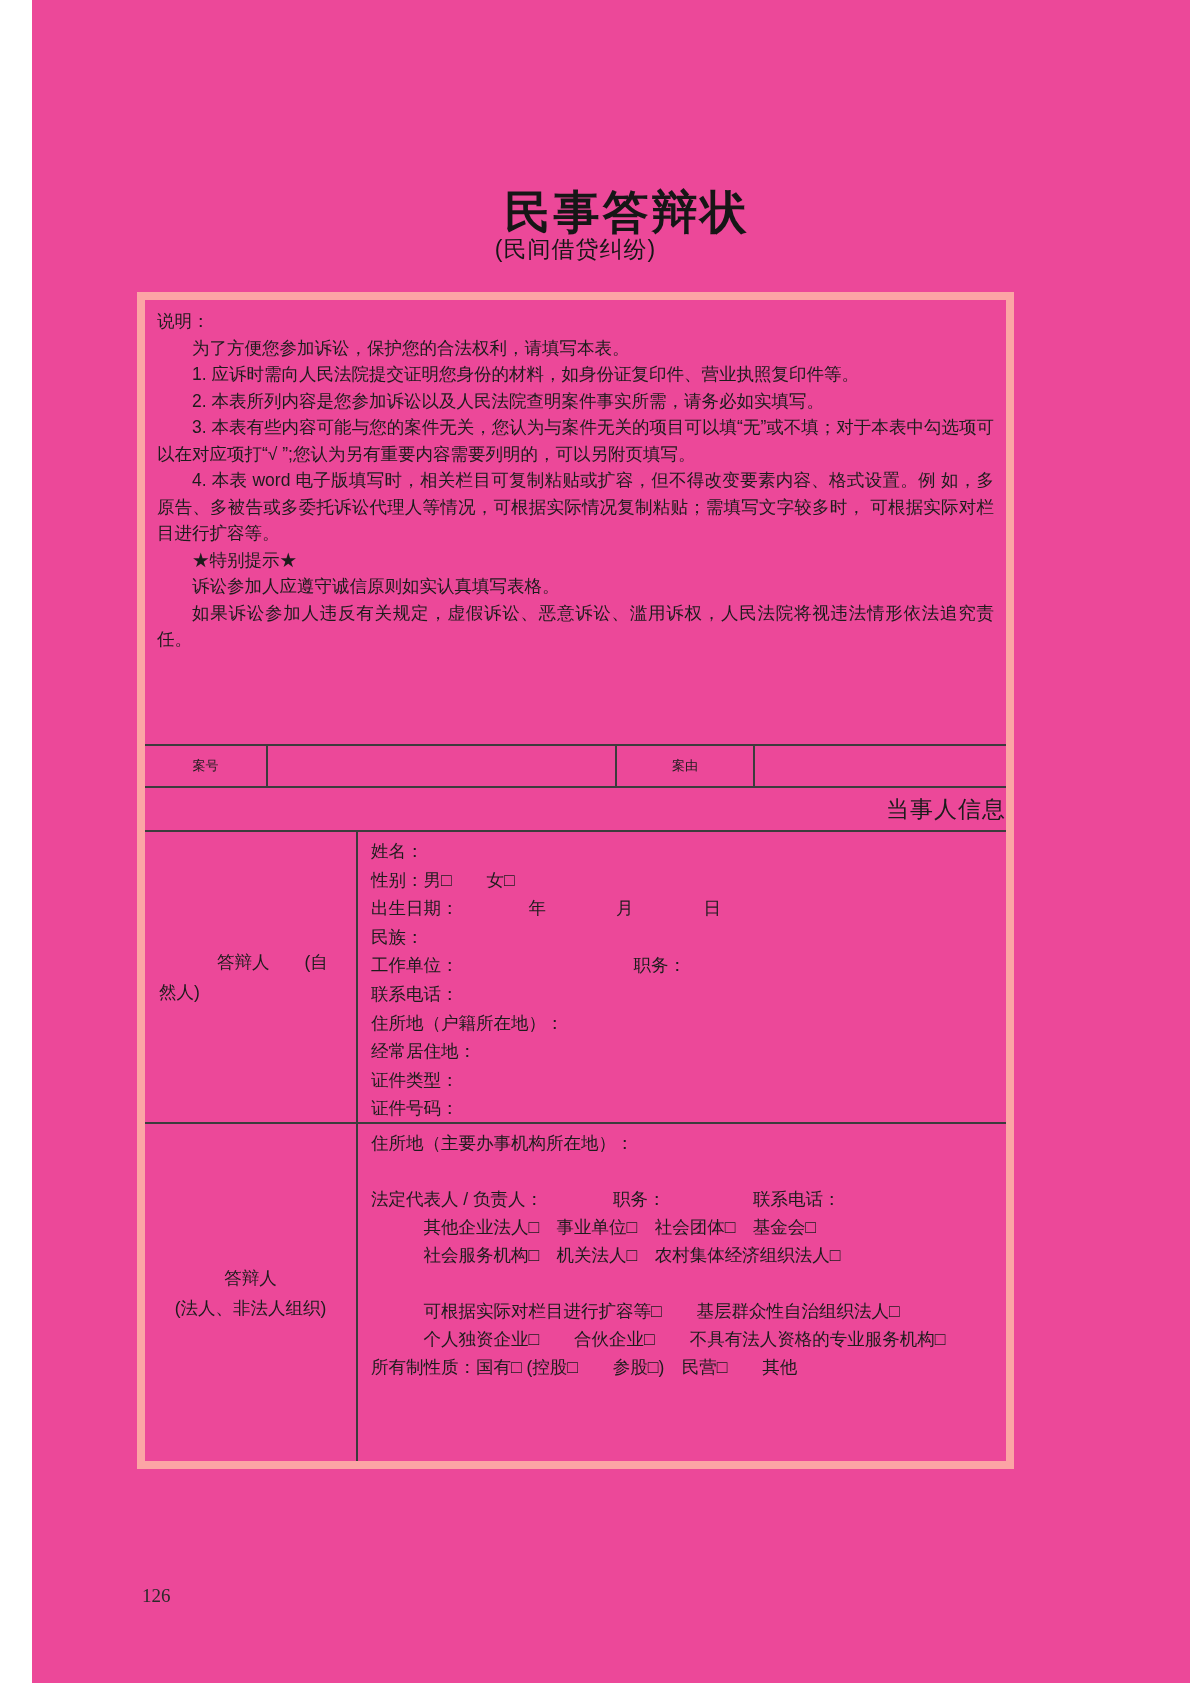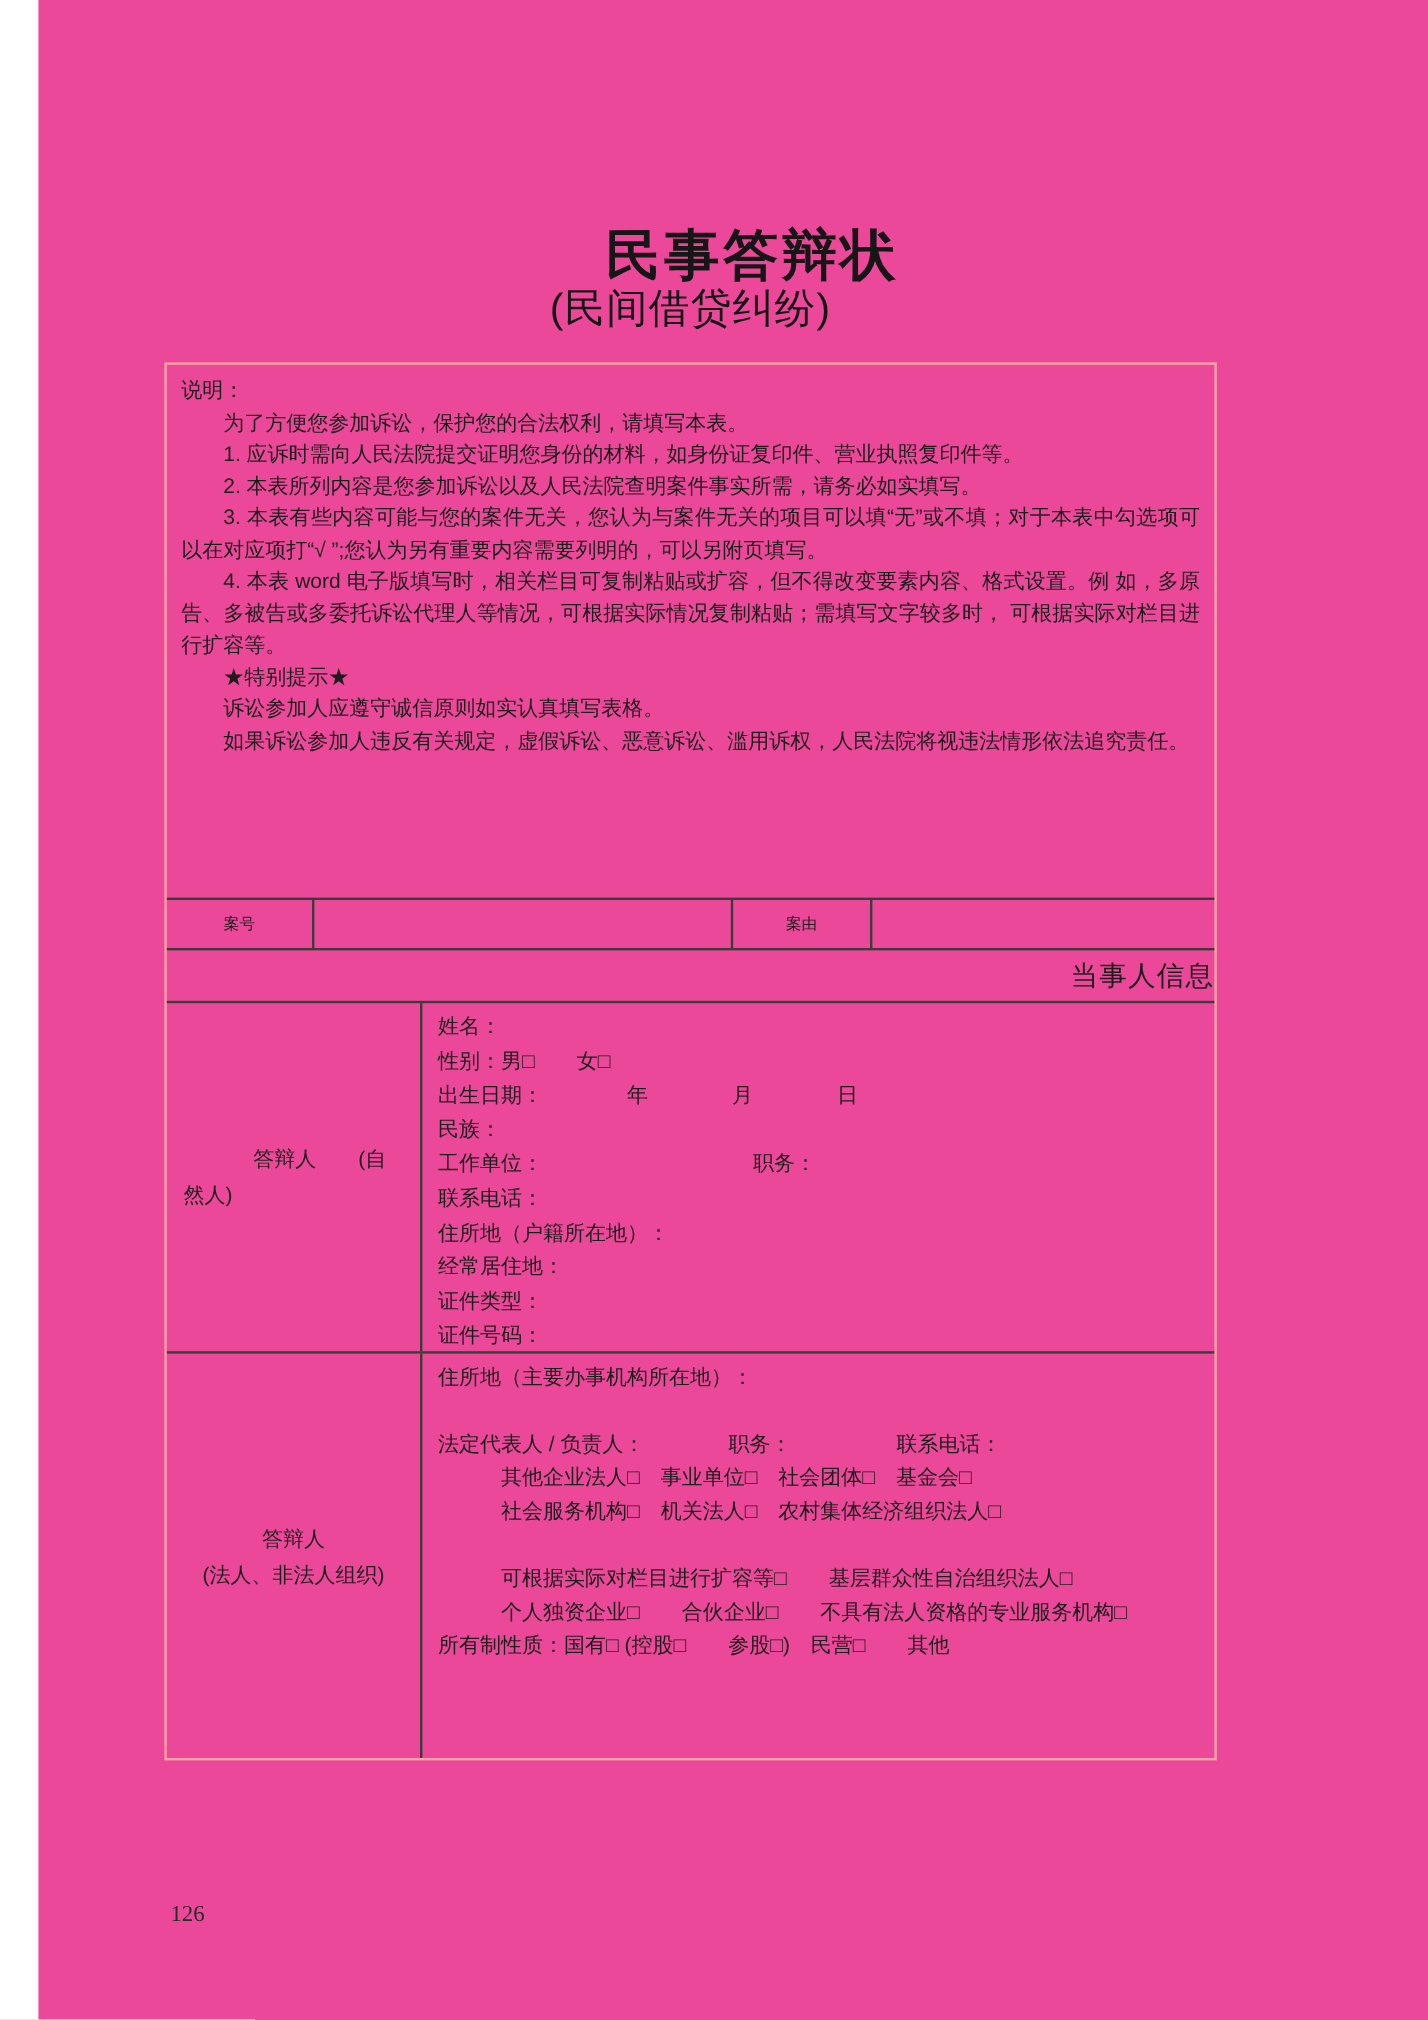--- a/index.html
+++ b/index.html
@@ -24,31 +24,31 @@
     font-weight: 600;
     letter-spacing: 3px;
     color: #161616;
   }
   .doc-subtitle {
     position: absolute;
     top: 234px;
     left: 105px;
     width: 877px;
     text-align: center;
-    font-size: 34px;
+    font-size: 23px;
     font-weight: 500;
     letter-spacing: 1px;
     color: #161616;
   }
   .form-table {
     position: absolute;
     left: 105px;
-    top: 302px;
+    top: 292px;
     width: 877px;
-    border: 2px solid #fca5a5;
+    border: 8px solid #fca5a5;
   }
   .row { border-top: 2px solid #3c3c3c; }
   .row:first-child { border-top: none; }
 
   
   .instructions {
     height: 444px;
     padding: 8px 12px 0 12px;
     font-size: 17.5px;
     line-height: 26.5px;
@@ -62,21 +62,21 @@
   .case-row .cell {
     border-right: 2px solid #3c3c3c;
     height: 100%;
     font-size: 13px;
     display: flex;
     align-items: center;
   }
   .case-row .cell:last-child { border-right: none; }
   .c-label { width: 123px; justify-content: center; }
   .c-val-1 { width: 349px; }
-  .c-label-2 { width: 116px; justify-content: center; }
+  .c-label-2 { width: 138px; justify-content: center; }
   .c-val-2 { flex: 1; }
 
   
   .party-header {
     height: 44px;
     text-align: right;
     font-size: 23px;
     line-height: 42px;
     letter-spacing: 1px;
   }

